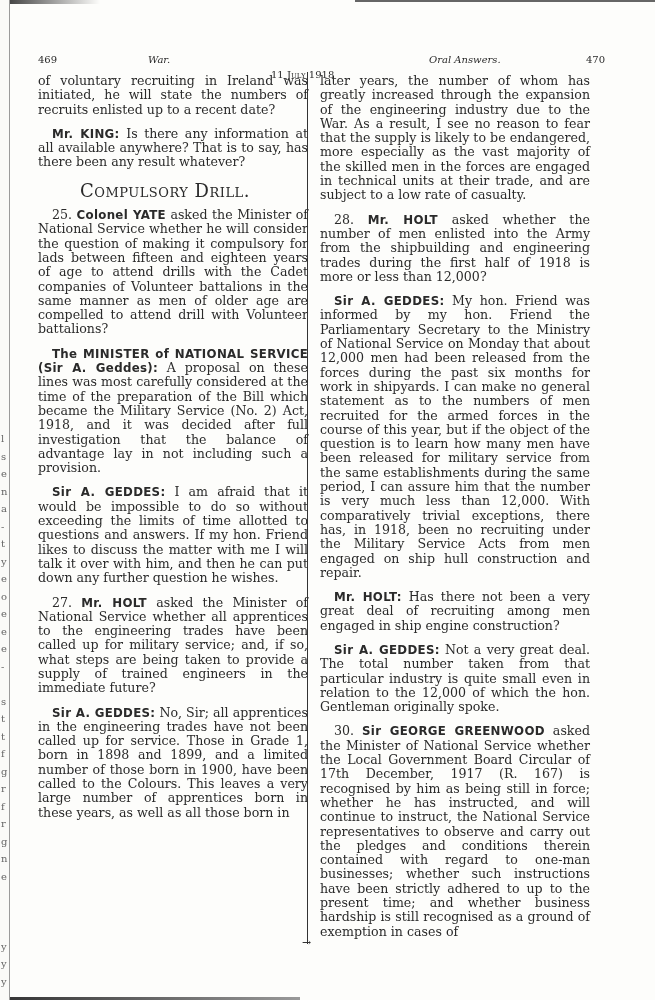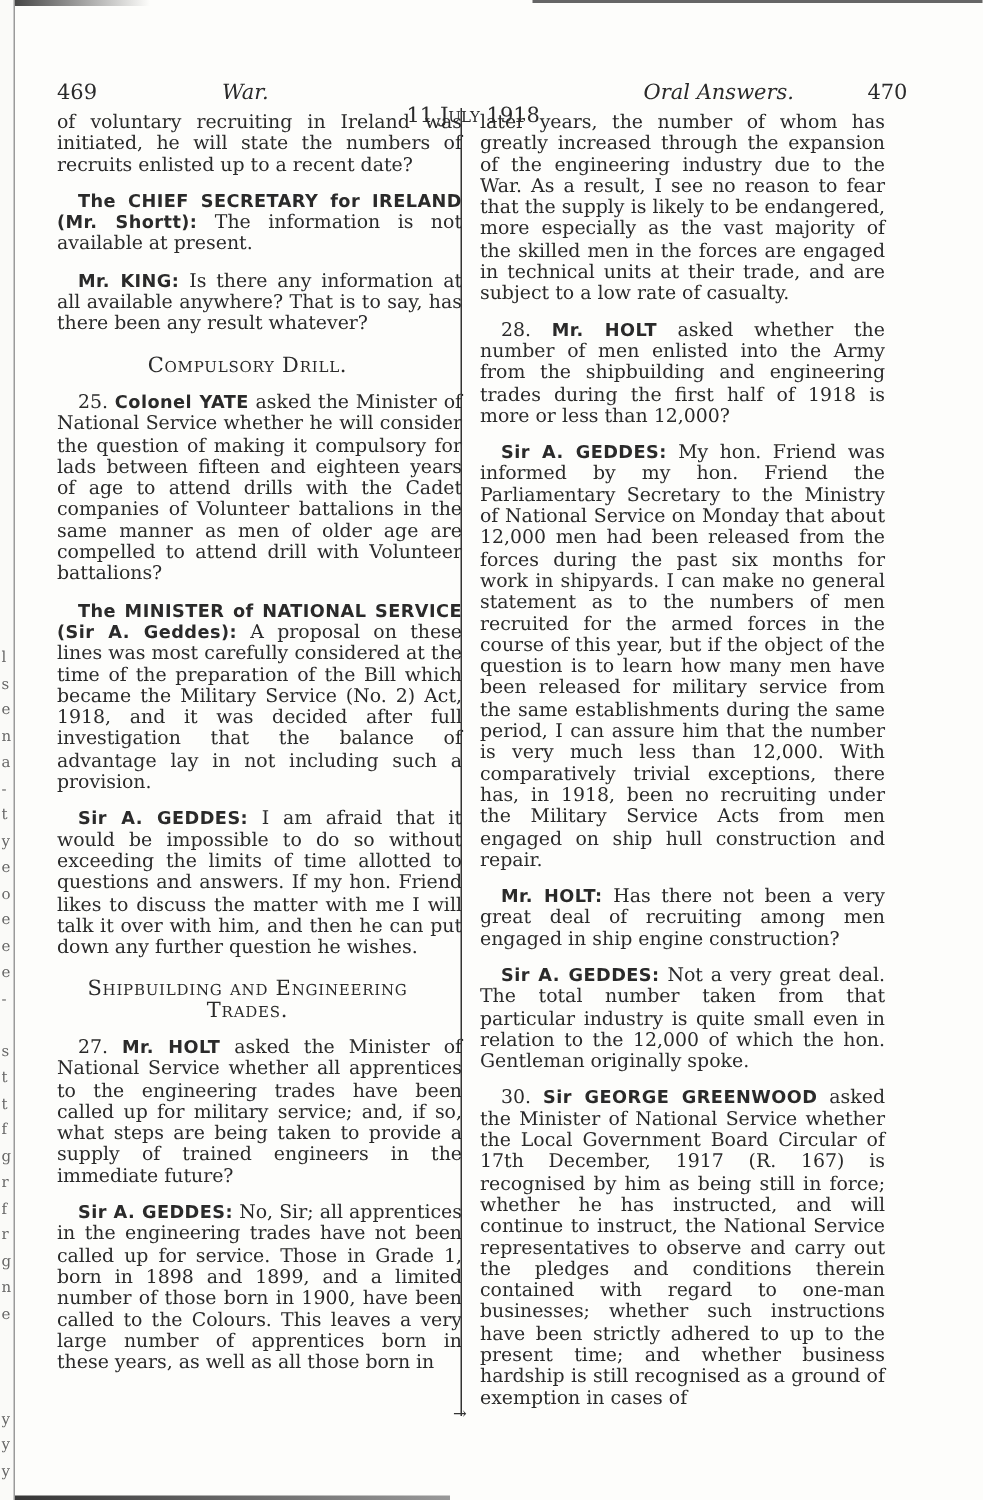--- a/index.html
+++ b/index.html
@@ -17,21 +17,21 @@
   }
   .edge-letters {
     position: absolute; left: 1px; top: 430px; width: 8px;
     font-size: 10px; line-height: 17.5px; color: #666; overflow: hidden;
   }
   .top-shadow { position:absolute; left:0; top:0; width:100px; height:4px; background: linear-gradient(to right,#333,#fdfdfb); }
   .top-shadow-r { position:absolute; right:0; top:0; width:300px; height:2px; background:#666; }
   .bottom-shadow { position:absolute; left:0; bottom:0; width:300px; height:3px; background: linear-gradient(to right,#333,#999); }
   .header {
     position: absolute; top: 54px; left: 38px; width: 582px; height: 20px;
-    font-size: 14px;
+    font-size: 10px;
   }
   .header span { position: absolute; top: 0; }
   .hdr-left { left: 0; }
   .hdr-war { left: 110px; font-style: italic; }
   .hdr-date { left: 233px; margin-top: 15px; }
   .hdr-oral { left: 391px; font-style: italic; }
   .hdr-right { right: 15px; }
   .smallcaps { font-variant: small-caps; }
   .col {
     position: absolute; top: 74px; width: 270px;
@@ -41,21 +41,21 @@
   .col-left { left: 38px; }
   .col-right { left: 320px; }
   .divider {
     position: absolute; left: 307px; top: 72px; width: 0; height: 872px;
     border-left: 1px solid #333;
   }
   .divider-arrow { position:absolute; left:302px; top:936px; font-size:11px; color:#333; }
   p { margin: 0 0 10px 0; text-indent: 0; }
   p.ind { text-indent: 14px; }
   .spk { font-family: "DejaVu Sans", "Liberation Sans", sans-serif; font-weight: bold; font-size: 11.8px; letter-spacing: 0.3px; }
-  .heading { text-align: center; margin: 14px 16px 10px 0; font-variant: small-caps; font-size: 14px; letter-spacing: 0.5px; }
+  .heading { text-align: center; margin: 14px 16px 10px 0; font-variant: small-caps; font-size: 18px; letter-spacing: 0.5px; }
 </style>
 </head>
 <body>
 
 <div class="page">
   <div class="top-shadow"></div>
   <div class="top-shadow-r"></div>
   <div class="bottom-shadow"></div>
 
   <div class="left-edge">
@@ -98,27 +98,25 @@
   <div class="header">
     <span class="hdr-left">469</span>
     <span class="hdr-war">War.</span>
     <span class="hdr-date smallcaps">11 July 1918</span>
     <span class="hdr-oral">Oral Answers.</span>
     <span class="hdr-right">470</span>
   </div>
 
   <div class="col col-left">
     <p><span>of voluntary recruiting in Ireland was initiated, he will state the numbers of recruits enlisted up to a recent date?</span></p>
-    <p class="ind"><span class="spk">The CHIEF SECRETARY for IRELAND (Mr. Shortt):</span><span> The information is not available at present.</span></p>
     <p class="ind"><span class="spk">Mr. KING:</span><span> Is there any information at all available anywhere? That is to say, has there been any result whatever?</span></p>
     <div class="heading">Compulsory Drill.</div>
     <p class="ind"><span>25. </span><span class="spk">Colonel YATE</span><span> asked the Minister of National Service whether he will consider the question of making it compulsory for lads between fifteen and eighteen years of age to attend drills with the Cadet companies of Volunteer battalions in the same manner as men of older age are compelled to attend drill with Volunteer battalions?</span></p>
     <p class="ind"><span class="spk">The MINISTER of NATIONAL SERVICE (Sir A. Geddes):</span><span> A proposal on these lines was most carefully considered at the time of the preparation of the Bill which became the Military Service (No. 2) Act, 1918, and it was decided after full investigation that the balance of advantage lay in not including such a provision.</span></p>
     <p class="ind"><span class="spk">Sir A. GEDDES:</span><span> I am afraid that it would be impossible to do so without exceeding the limits of time allotted to questions and answers. If my hon. Friend likes to discuss the matter with me I will talk it over with him, and then he can put down any further question he wishes.</span></p>
-    <div class="heading">Shipbuilding and Engineering Trades.</div>
     <p class="ind"><span>27. </span><span class="spk">Mr. HOLT</span><span> asked the Minister of National Service whether all apprentices to the engineering trades have been called up for military service; and, if so, what steps are being taken to provide a supply of trained engineers in the immediate future?</span></p>
     <p class="ind"><span class="spk">Sir A. GEDDES:</span><span> No, Sir; all apprentices in the engineering trades have not been called up for service. Those in Grade 1, born in 1898 and 1899, and a limited number of those born in 1900, have been called to the Colours. This leaves a very large number of apprentices born in these years, as well as all those born in</span></p>
   </div>
 
   <div class="divider"></div>
   <div class="divider-arrow">→</div>
 
   <div class="col col-right">
     <p><span>later years, the number of whom has greatly increased through the expansion of the engineering industry due to the War. As a result, I see no reason to fear that the supply is likely to be endangered, more especially as the vast majority of the skilled men in the forces are engaged in technical units at their trade, and are subject to a low rate of casualty.</span></p>
     <p class="ind" style="margin-top:4px"><span>28. </span><span class="spk">Mr. HOLT</span><span> asked whether the number of men enlisted into the Army from the shipbuilding and engineering trades during the first half of 1918 is more or less than 12,000?</span></p>

